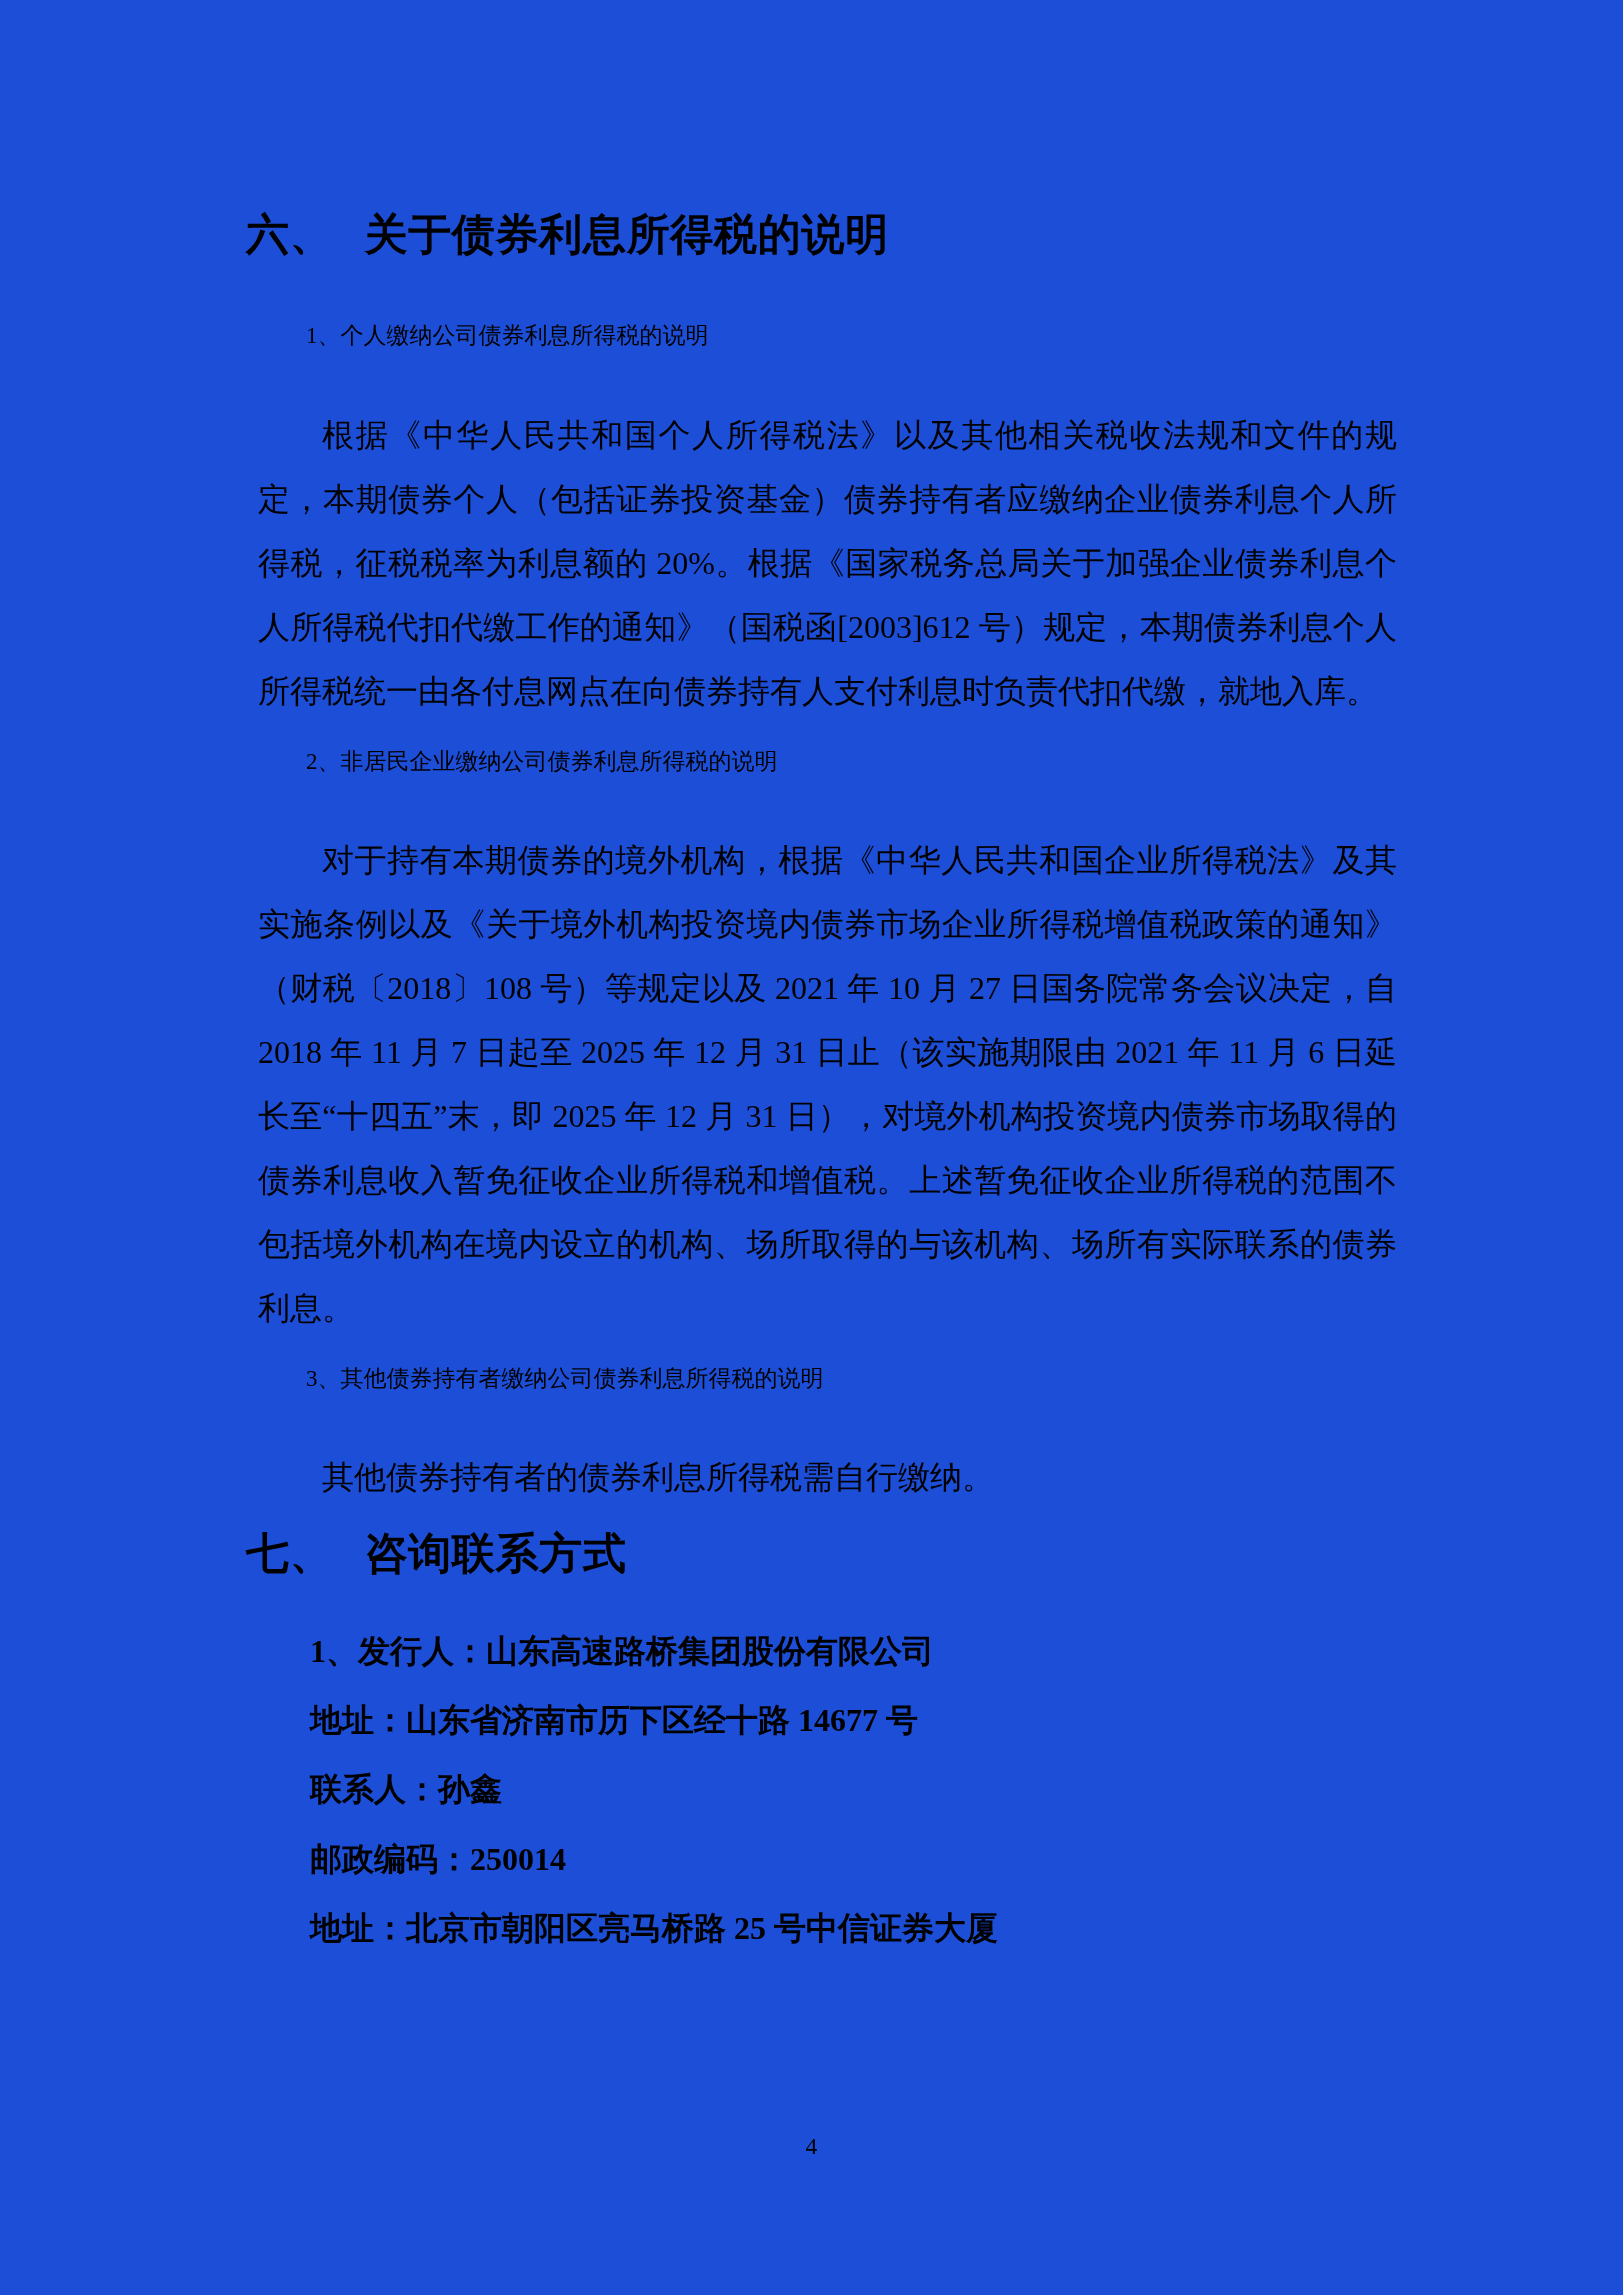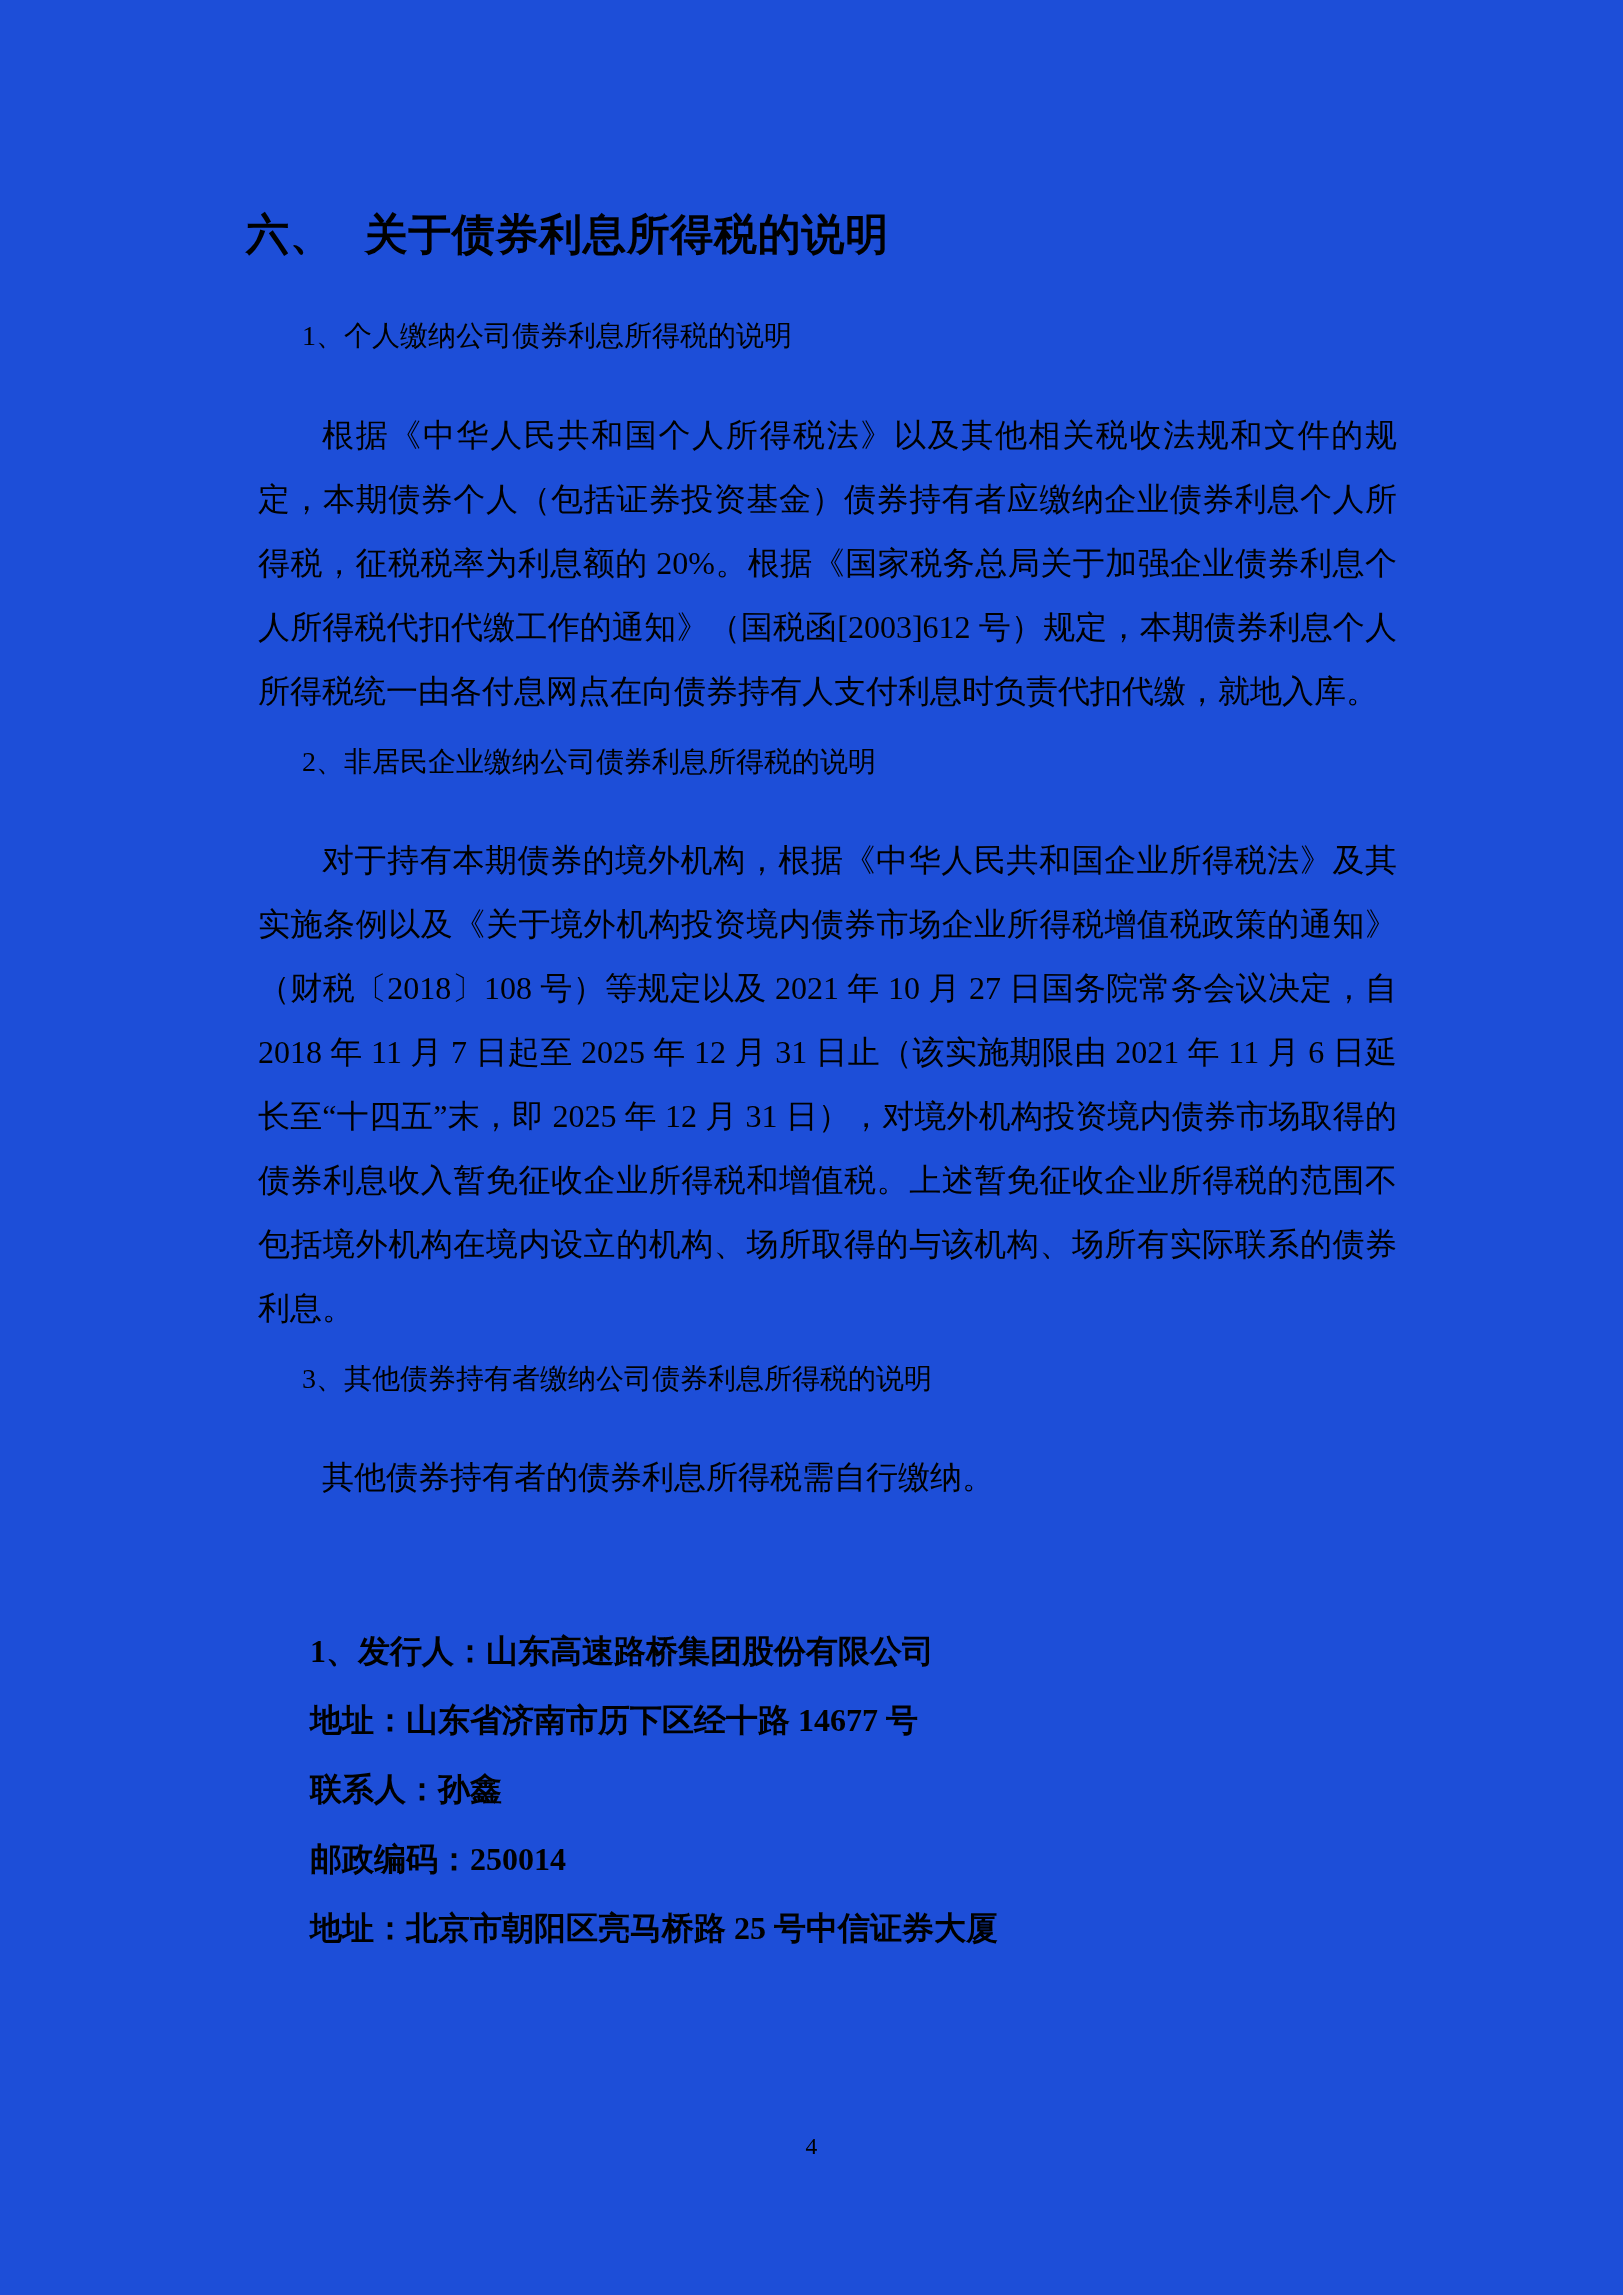--- a/index.html
+++ b/index.html
@@ -26,24 +26,24 @@
     line-height: 52px;
     white-space: nowrap;
     letter-spacing: 0.7px;
   }
   .heading .h-num {
     display: inline-block;
     margin-right: 19.6px;
   }
   .sub-item {
     position: absolute;
-    left: 246px;
+    left: 260px;
     width: 1139px;
     margin: 0;
-    font-size: 28px;
+    font-size: 23px;
     line-height: 64px;
     text-indent: 2em;
     white-space: nowrap;
   }
   .para {
     position: absolute;
     left: 246px;
     width: 1139px;
     margin: 12px;
     font-size: 32px;
@@ -90,20 +90,24 @@
   <p class="para" style="top: 391px;">根据《中华人民共和国个人所得税法》以及其他相关税收法规和文件的规定，本期债券个人（包括证券投资基金）债券持有者应缴纳企业债券利息个人所得税，征税税率为利息额的 20%。根据《国家税务总局关于加强企业债券利息个人所得税代扣代缴工作的通知》（国税函[2003]612 号）规定，本期债券利息个人所得税统一由各付息网点在向债券持有人支付利息时负责代扣代缴，就地入库。</p>
 
   <p class="sub-item" style="top: 730px;">2、非居民企业缴纳公司债券利息所得税的说明</p>
 
   <p class="para" style="top: 816px;">对于持有本期债券的境外机构，根据《中华人民共和国企业所得税法》及其实施条例以及《关于境外机构投资境内债券市场企业所得税增值税政策的通知》（财税〔2018〕108 号）等规定以及 2021 年 10 月 27 日国务院常务会议决定，自 2018 年 11 月 7 日起至 2025 年 12 月 31 日止（该实施期限由 2021 年 11 月 6 日延长至“十四五”末，即 2025 年 12 月 31 日），对境外机构投资境内债券市场取得的债券利息收入暂免征收企业所得税和增值税。上述暂免征收企业所得税的范围不包括境外机构在境内设立的机构、场所取得的与该机构、场所有实际联系的债券利息。</p>
 
   <p class="sub-item" style="top: 1347px;">3、其他债券持有者缴纳公司债券利息所得税的说明</p>
 
   <p class="para" style="top: 1433px;">其他债券持有者的债券利息所得税需自行缴纳。</p>
 
+  <h1 class="heading" style="top: 1528px;">
+    <span class="h-num">七、</span>
+    <span class="h-title">咨询联系方式</span>
+  </h1>
 
   <div class="contacts" style="top: 1619px;">
     <p class="contact-line">1、发行人：山东高速路桥集团股份有限公司</p>
     <p class="contact-line">地址：山东省济南市历下区经十路 14677 号</p>
     <p class="contact-line">联系人：孙鑫</p>
     <p class="contact-line">邮政编码：250014</p>
     <p class="contact-line">地址：北京市朝阳区亮马桥路 25 号中信证券大厦</p>
   </div>
 
   <p class="footer">4</p>

